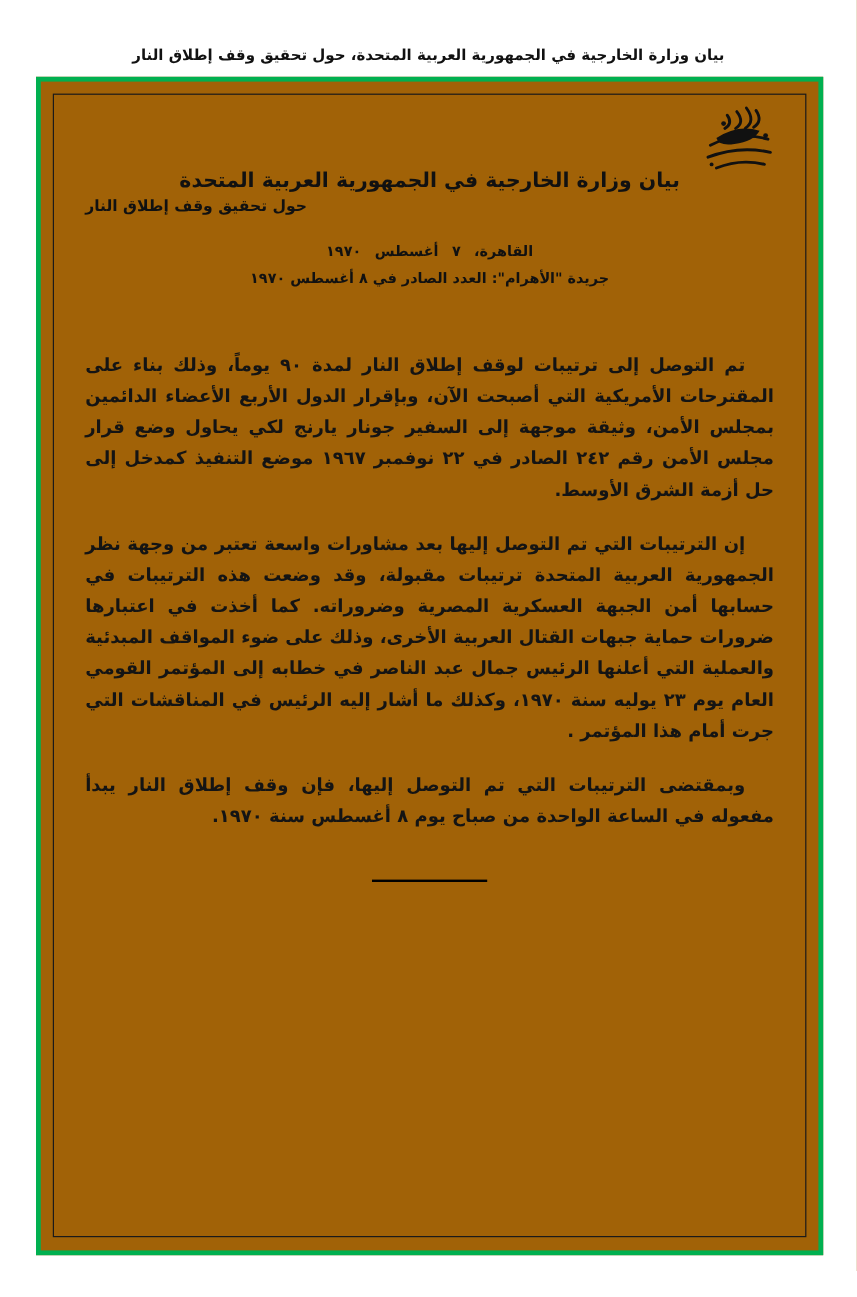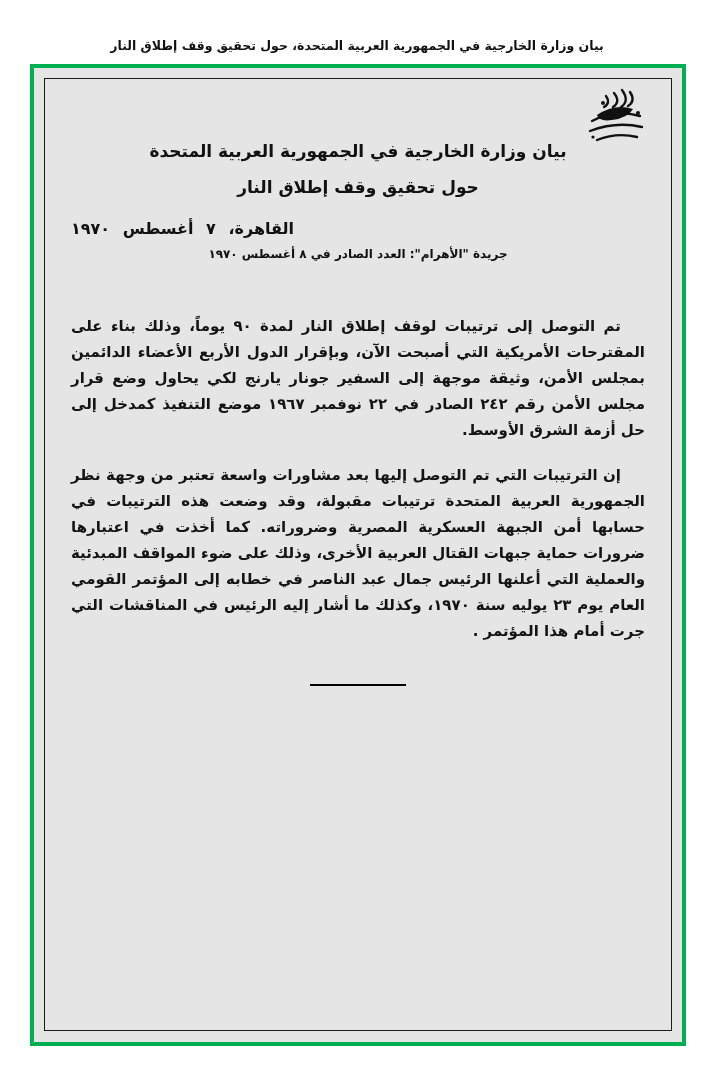--- a/index.html
+++ b/index.html
@@ -16,49 +16,49 @@
   .top-header {
     position:absolute; top:38px; left:0; right:0;
     text-align:center; direction:rtl;
     font-size:12.5px; font-weight:700; color:#111;
   }
 
   .green-frame {
     position:absolute; left:30px; top:64px;
     width:648px; height:974px;
     border:4px solid #00b050;
-    background:#e5e5e5;
+    background:#a16207;
   }
 
   .black-box {
     position:absolute; left:10px; top:10px; right:10px; bottom:11px;
     border:1px solid #1a1a1a;
     padding:0 26px;
     box-sizing:border-box;
   }
 
   .stamp {
     position:absolute; top:8px; right:22px;
     width:66px; height:60px;
   }
 
   .title {
     margin-top:62px;
     text-align:center; direction:rtl;
     font-size:17px; font-weight:700;
   }
   .subtitle {
-    margin-top:16px;
-    text-align:center; direction:rtl;
-    font-size:17px; font-weight:700;
+    margin-top:4px;
+    text-align:left; direction:rtl;
+    font-size:13px; font-weight:700;
   }
   .dateline {
     margin-top:22px;
-    text-align:left; direction:rtl;
-    font-size:16px; font-weight:700;
+    text-align:center; direction:rtl;
+    font-size:12px; font-weight:700;
     word-spacing:7px;
   }
   .source {
     margin-top:9px;
     text-align:center; direction:rtl;
     font-size:12px; font-weight:700;
     margin-bottom:52px;
   }
 
   .body-text { direction:rtl;margin-top:34px; }
@@ -109,20 +109,21 @@
 
       <div class="subtitle">حول تحقيق وقف إطلاق النار</div>
 
       <div class="dateline">القاهرة، ٧ أغسطس ١٩٧٠</div>
 
       <div class="source">جريدة "الأهرام": العدد الصادر في ٨ أغسطس ١٩٧٠</div>
 
       <div class="body-text">
         <p class="para">تم التوصل إلى ترتيبات لوقف إطلاق النار لمدة ٩٠ يوماً، وذلك بناء على المقترحات الأمريكية التي أصبحت الآن، وبإقرار الدول الأربع الأعضاء الدائمين بمجلس الأمن، وثيقة موجهة إلى السفير جونار يارنج لكي يحاول وضع قرار مجلس الأمن رقم ٢٤٢ الصادر في ٢٢ نوفمبر ١٩٦٧ موضع التنفيذ كمدخل إلى حل أزمة الشرق الأوسط.</p>
         <p class="para">إن الترتيبات التي تم التوصل إليها بعد مشاورات واسعة تعتبر من وجهة نظر الجمهورية العربية المتحدة ترتيبات مقبولة، وقد وضعت هذه الترتيبات في حسابها أمن الجبهة العسكرية المصرية وضروراته. كما أخذت في اعتبارها ضرورات حماية جبهات القتال العربية الأخرى، وذلك على ضوء المواقف المبدئية والعملية التي أعلنها الرئيس جمال عبد الناصر في خطابه إلى المؤتمر القومي العام يوم ٢٣ يوليه سنة ١٩٧٠، وكذلك ما أشار إليه الرئيس في المناقشات التي جرت أمام هذا المؤتمر .</p>
+        <p class="para">وبمقتضى الترتيبات التي تم التوصل إليها، فإن وقف إطلاق النار يبدأ مفعوله في الساعة الواحدة من صباح يوم ٨ أغسطس سنة ١٩٧٠.</p>
       </div>
 
       <div class="end-rule"></div>
 
     </div>
   </div>
 
 </div>
 
 </body></html>

